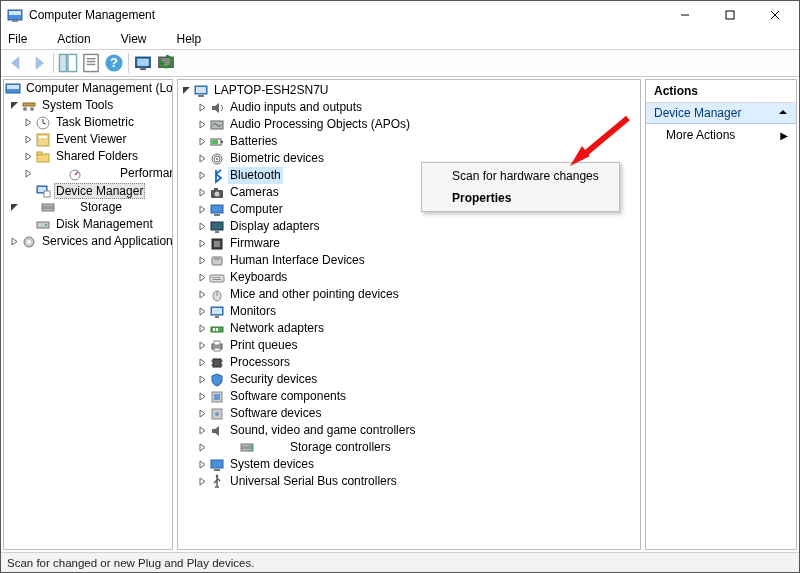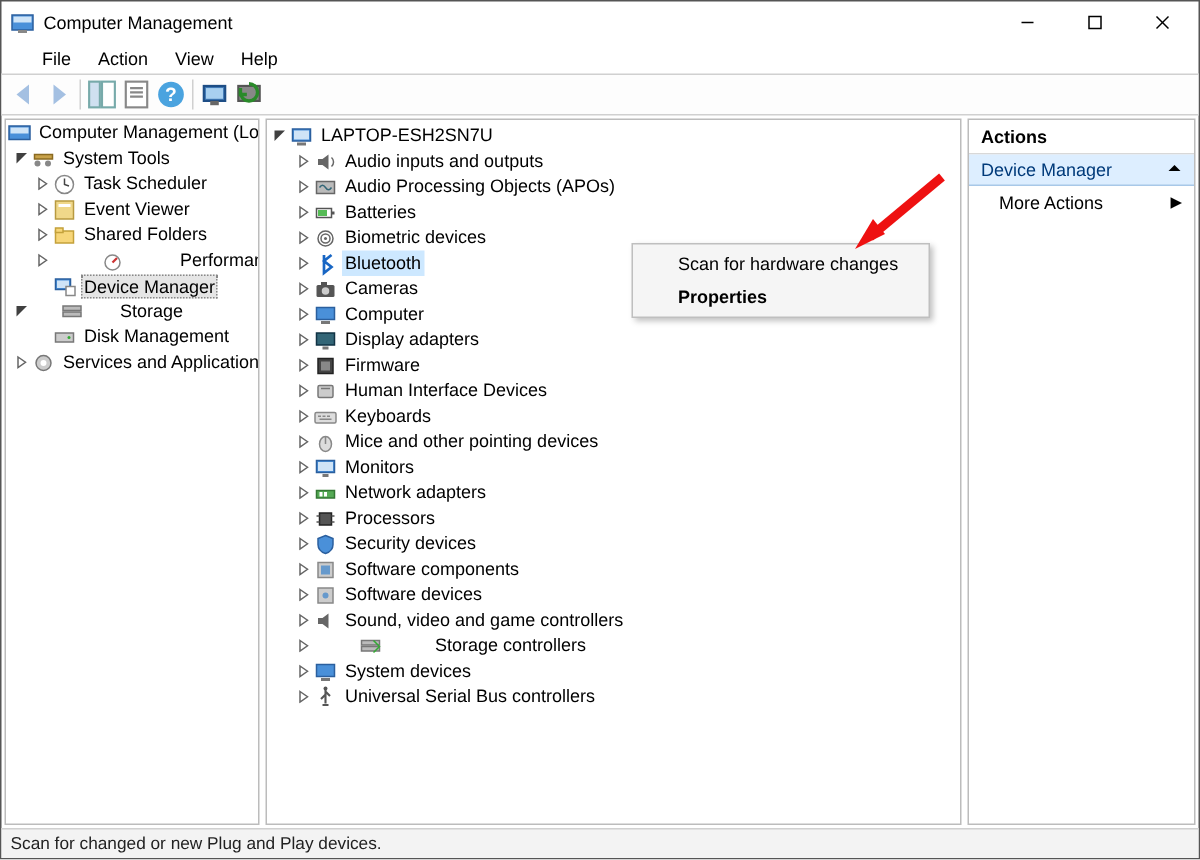--- a/index.html
+++ b/index.html
@@ -6,21 +6,21 @@
   html, body { margin: 0; padding: 0; font-family: "Segoe UI", Tahoma, sans-serif; font-size: 12px; color: #000; background: #fff; }
   .window { width: 800px; height: 573px; border: 1px solid #555; display: flex; flex-direction: column; position: relative; background:#fff;}
   
   .titlebar { height: 28px; display: flex; align-items: center; padding: 0 2px 0 6px; }
   .titlebar .ticon { width: 16px; height: 16px; margin-right: 6px; }
   .titlebar .title { font-size: 12px; flex: 0 0 auto; }
   .titlebar .spacer { flex: 1; }
   .winbtn { width: 45px; height: 28px; display: flex; align-items: center; justify-content: center; }
   .winbtn svg { width: 10px; height: 10px; }
   
-  .menubar { height: 20px; display: flex; align-items: center; padding: 0 20px; gap: 4px; }
+  .menubar { height: 20px; display: flex; align-items: center; padding: 0 0; gap: 16px; }
   .menuitem { padding: 2px 7px; }
   
   .toolbar { height: 28px; border-top: 1px solid #d0d0d0; border-bottom: 1px solid #d0d0d0; display: flex; align-items: center; padding: 0 4px; gap: 1px; background: #fdfdfd; }
   .tbtn { width: 22px; height: 22px; display: flex; align-items: center; justify-content: center; border: 1px solid transparent; }
   .tbtn.disabled { opacity: 0.45; }
   .tsep { width: 1px; height: 20px; background: #d0d0d0; margin: 0 2px; }
   
   .body { flex: 1; display: flex; min-height: 0; }
   .pane { border: 1px solid #bcbcbc; margin: 2px; background: #fff; overflow: hidden; }
   .left-pane { width: 170px; display: flex; flex-direction: column; }
@@ -180,21 +180,21 @@
                           <svg viewBox="0 0 9 9">
                             <path d="M2 1 L7 4.5 L2 8 Z" fill="none" stroke="#666"></path>
                           </svg>
                         </span>
                     <span class="nicon">
                           <svg viewBox="0 0 16 16">
                             <circle cx="8" cy="8" r="6" fill="#fff" stroke="#888"></circle>
                             <path d="M8 4 L8 8 L11 9" stroke="#444" fill="none"></path>
                           </svg>
                         </span>
-                    <span class="lbl">Task Scheduler</span>
+                    <span class="lbl">Task Biometric</span>
                   </div>
                     </li>
                   <li>
                       <div class="row" style="padding-left:18px;">
                     <span class="tw">
                           <svg viewBox="0 0 9 9">
                             <path d="M2 1 L7 4.5 L2 8 Z" fill="none" stroke="#666"></path>
                           </svg>
                         </span>
                     <span class="nicon">
@@ -527,20 +527,35 @@
               <span class="lbl">Network adapters</span>
             </div>
             <div class="row" style="padding-left: 16px;">
               <span class="tw">
                 <svg viewBox="0 0 9 9">
                   <path d="M2 1 L7 4.5 L2 8 Z" fill="none" stroke="#666"></path>
                 </svg>
               </span>
               <span class="nicon">
                 <svg viewBox="0 0 16 16">
+                  <rect x="3" y="6" width="10" height="5" fill="#999" stroke="#555"></rect>
+                  <rect x="5" y="3" width="6" height="4" fill="#fff" stroke="#888"></rect>
+                  <rect x="5" y="10" width="6" height="3" fill="#fff" stroke="#888"></rect>
+                </svg>
+              </span>
+              <span class="lbl">Print queues</span>
+            </div>
+            <div class="row" style="padding-left: 16px;">
+              <span class="tw">
+                <svg viewBox="0 0 9 9">
+                  <path d="M2 1 L7 4.5 L2 8 Z" fill="none" stroke="#666"></path>
+                </svg>
+              </span>
+              <span class="nicon">
+                <svg viewBox="0 0 16 16">
                   <rect x="4" y="4" width="8" height="8" fill="#555" stroke="#222"></rect>
                   <line x1="2" y1="6" x2="4" y2="6" stroke="#555"></line>
                   <line x1="2" y1="10" x2="4" y2="10" stroke="#555"></line>
                   <line x1="12" y1="6" x2="14" y2="6" stroke="#555"></line>
                   <line x1="12" y1="10" x2="14" y2="10" stroke="#555"></line>
                 </svg>
               </span>
               <span class="lbl">Processors</span>
             </div>
             <div class="row" style="padding-left: 16px;">

